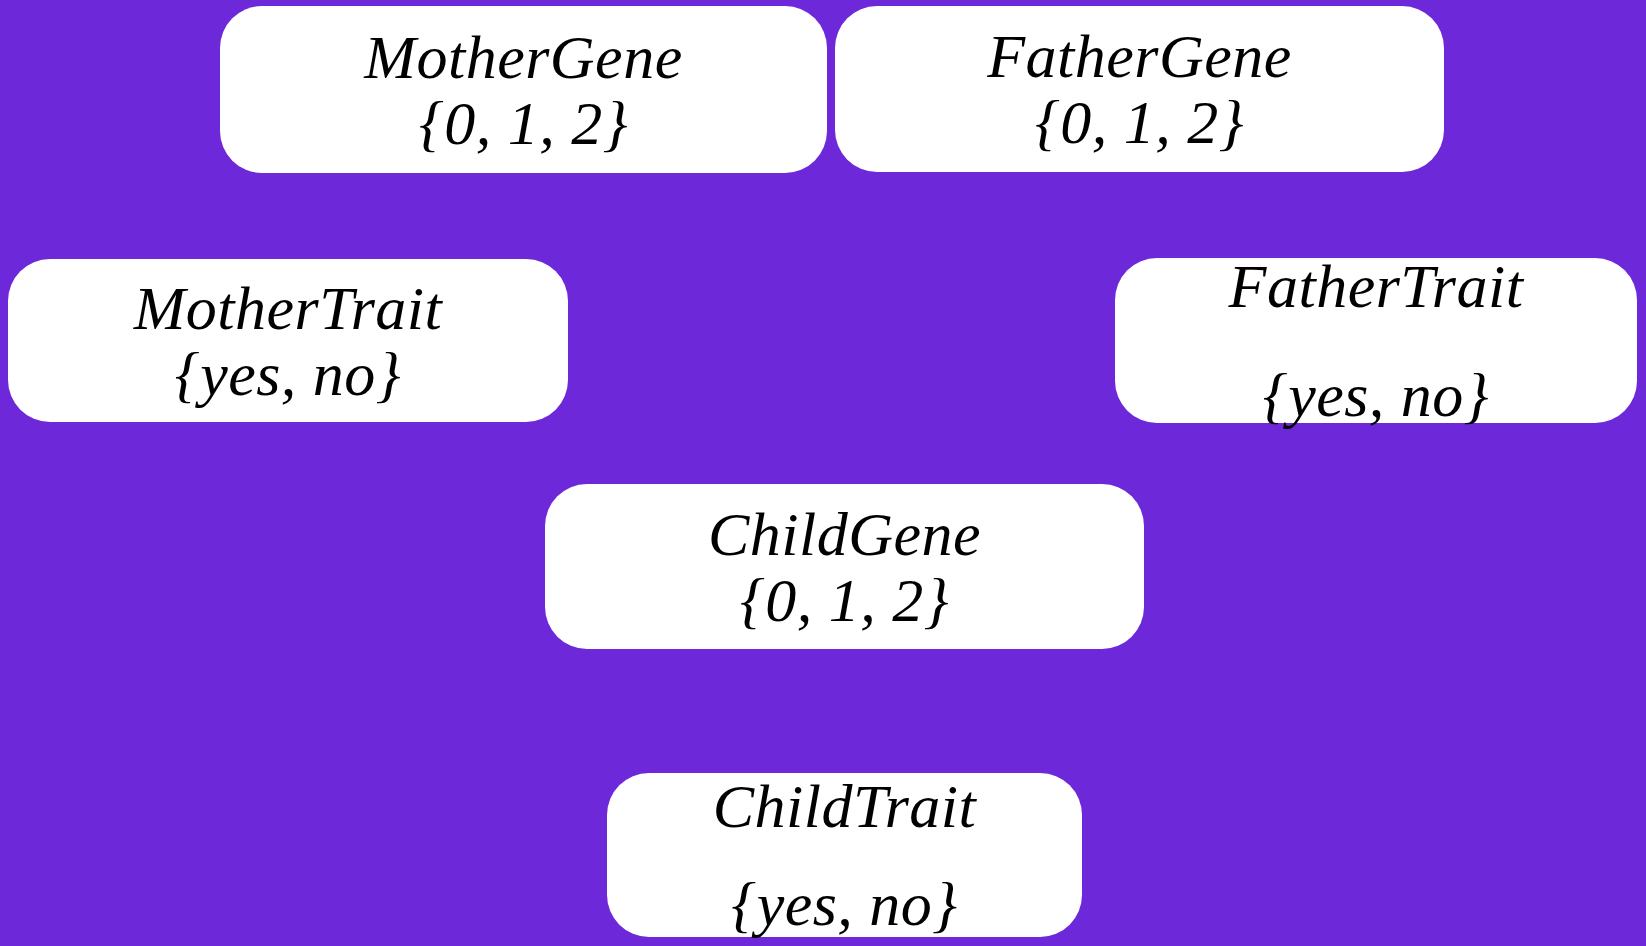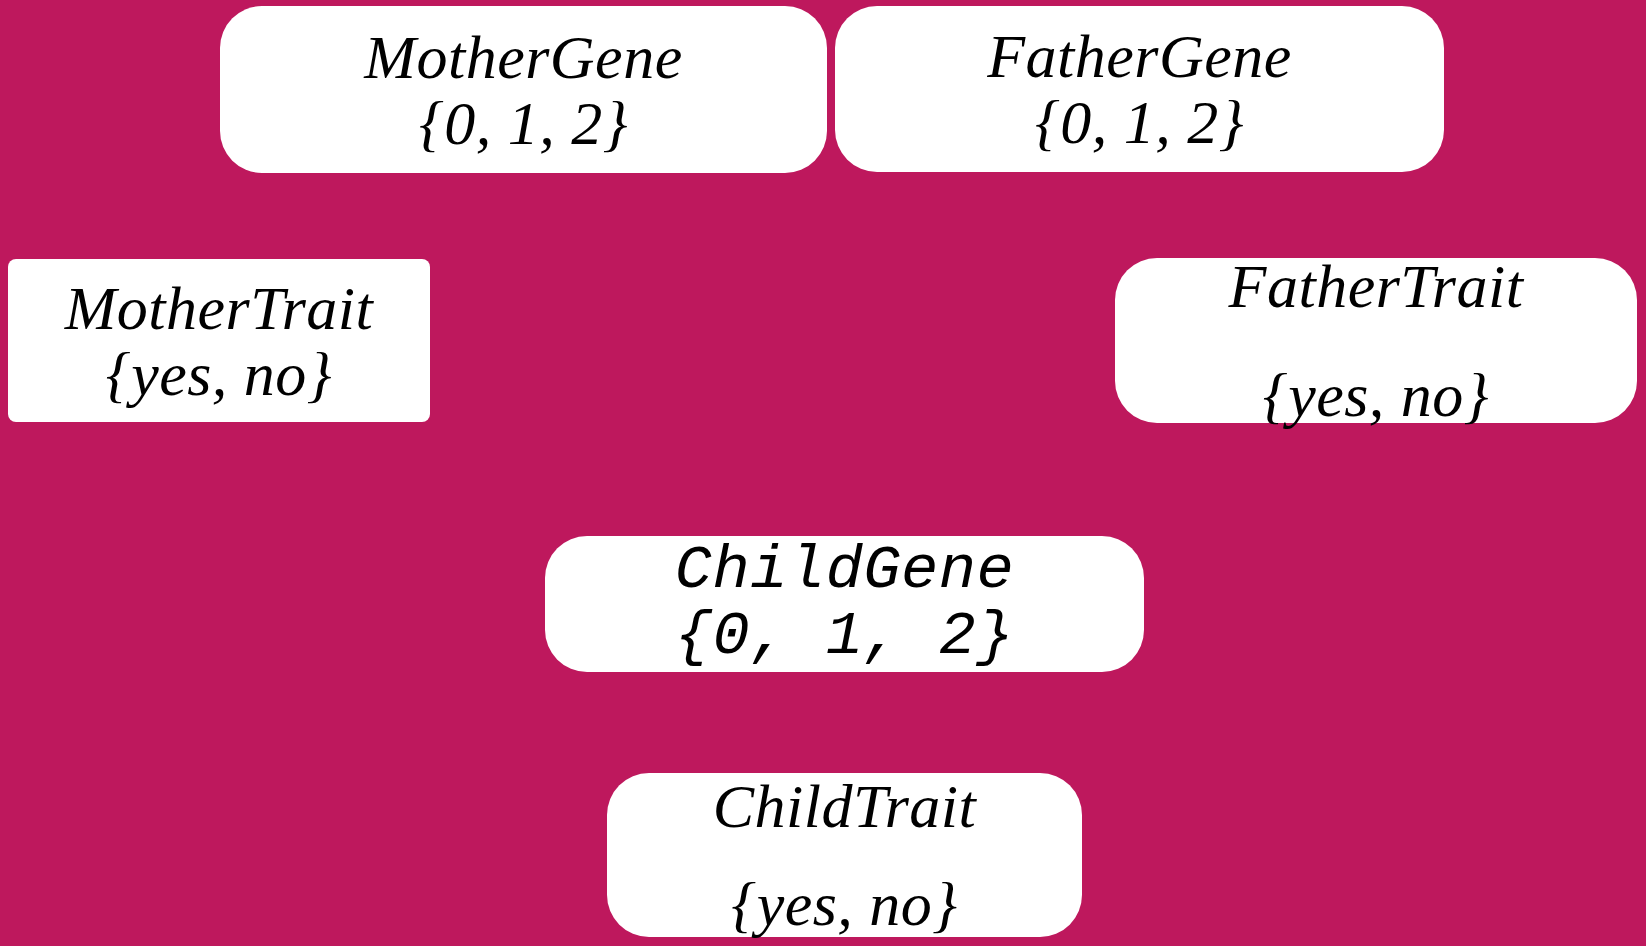--- a/index.html
+++ b/index.html
@@ -4,21 +4,21 @@
 <style>
   html, body {
     margin: 0;
     padding: 0;
     background: #000000;
   }
   .canvas {
     position: relative;
     width: 1646px;
     height: 946px;
-    background: #be185d;
+    background: #6d28d9;
     overflow: hidden;
     font-family: "Liberation Serif", serif;
     font-style: italic;
   }
   .node {
     position: absolute;
     background: #ffffff;
     color: #000000;
     border-radius: 42px;
     display: flex;
@@ -29,23 +29,23 @@
     font-size: 62px;
     line-height: 66px;
     letter-spacing: 0.5px;
   }
   .node-label, .node-domain {
     white-space: nowrap;
   }
   
   .n-mother-gene  { left: 220px;  top: 6px;   width: 607px; height: 167px; }
   .n-father-gene  { left: 835px;  top: 6px;   width: 609px; height: 166px; }
-  .n-mother-trait { left: 8px;    top: 259px; width: 422px; height: 163px; border-radius: 8px; }
+  .n-mother-trait { left: 8px;    top: 259px; width: 560px; height: 163px; }
   .n-father-trait { left: 1115px; top: 258px; width: 522px; height: 165px; gap: 43px; }
-  .n-child-gene   { left: 545px;  top: 536px; width: 599px; height: 136px; font-family: Liberation Mono, monospace; }
+  .n-child-gene   { left: 545px;  top: 484px; width: 599px; height: 165px; }
   .n-child-trait  { left: 607px;  top: 773px; width: 475px; height: 164px; justify-content: space-between; }
 </style>
 </head>
 <body>
 
 <div class="canvas">
 
   <div class="node n-mother-gene">
     <div class="node-label">MotherGene</div>
     <div class="node-domain">{0, 1, 2}</div>

